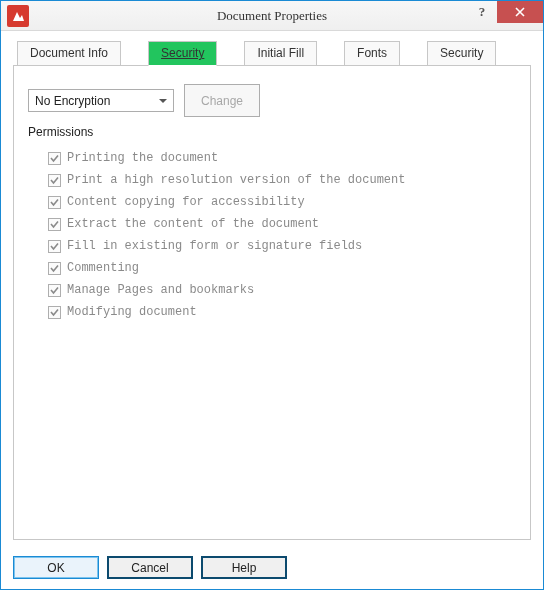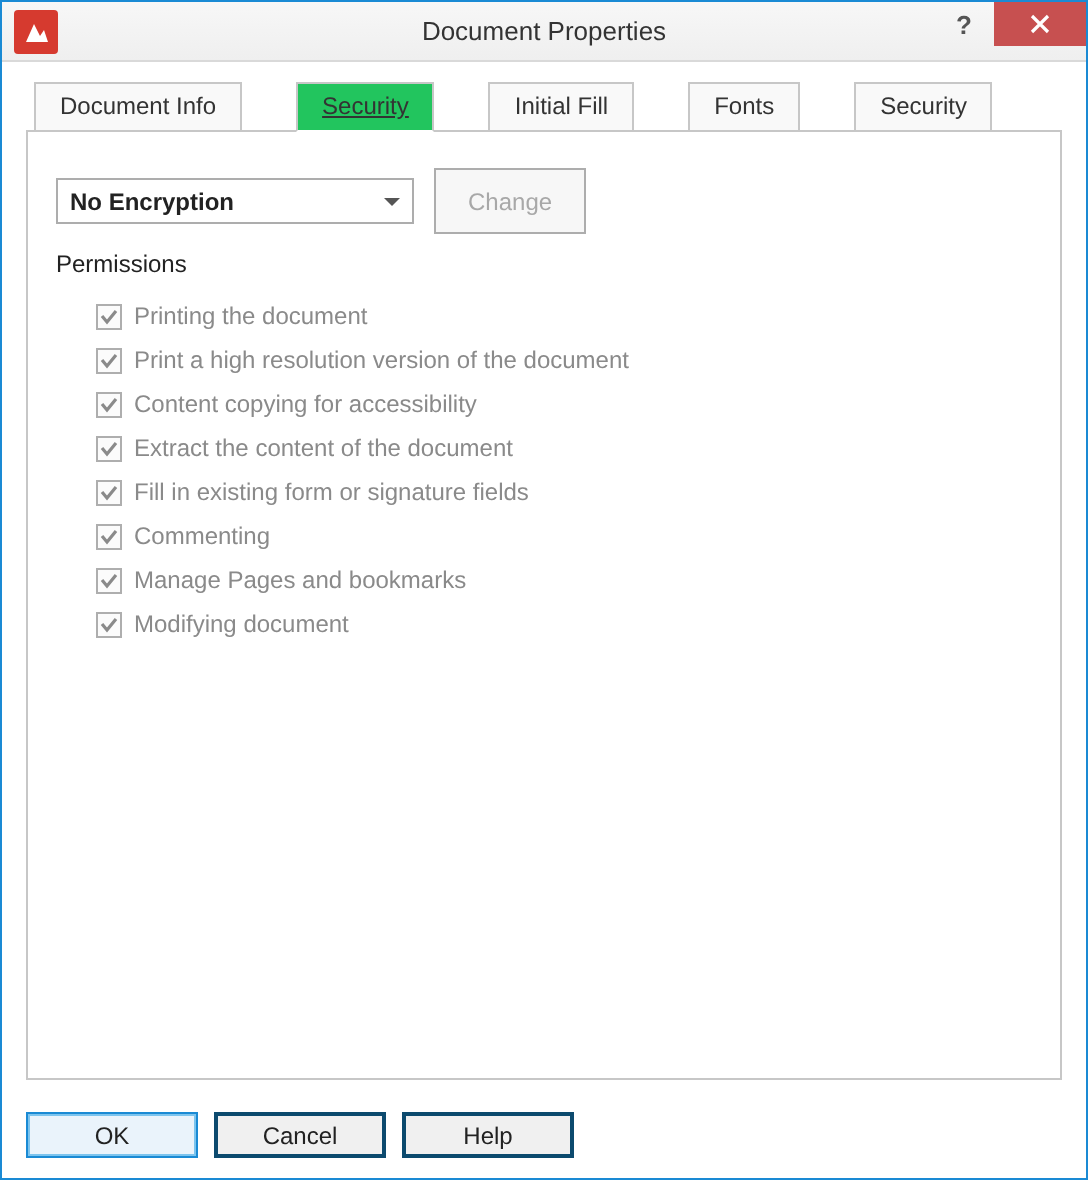--- a/index.html
+++ b/index.html
@@ -15,20 +15,21 @@
     background: #fff;
     display: flex; flex-direction: column;
     position: relative;
   }
   .titlebar {
     height: 30px;
     background: linear-gradient(#f7f7f7, #efefef);
     border-bottom: 1px solid #d9d9d9;
     display: flex; align-items: center;
     position: relative;
+    font-family: Liberation Serif, serif;
   }
   .titlebar .app-icon {
     width: 22px; height: 22px;
     margin-left: 6px;
     background: #d63a2f;
     border-radius: 2px;
     display: flex; align-items: center; justify-content: center;
   }
   .titlebar .app-icon svg { display: block; }
   .titlebar .title {
@@ -103,22 +104,21 @@
     z-index: 1;
   }
 
   .row-top {
     display: flex; align-items: center;
     gap: 10px;
     margin-bottom: 8px;
   }
   .select-wrap {
     position: relative;
-    width: 179px;
-    font-weight: bold;
+    width: 146px;
   }
   .select-wrap .select-box {
     border: 1px solid #adadad;
     height: 23px;
     display: flex; align-items: center;
     padding: 0 22px 0 6px;
     background: #fff;
     color: #222;
     cursor: default;
     width: 100%;
@@ -141,20 +141,21 @@
     cursor: default;
   }
   .btn.disabled { color: #a8a8a8; background: #f7f7f7; }
 
   .group-label {
     color: #222;
     margin: 4px 0 6px 0;
   }
   .perm-list {
     padding: 2px 0 0 20px;
+    font-family: Liberation Mono, monospace;
   }
   .perm-item {
     display: flex; align-items: center;
     height: 22px;
     gap: 6px;
   }
   .chk {
     width: 13px; height: 13px;
     border: 1px solid #aeaeae;
     background: #fbfbfb;

